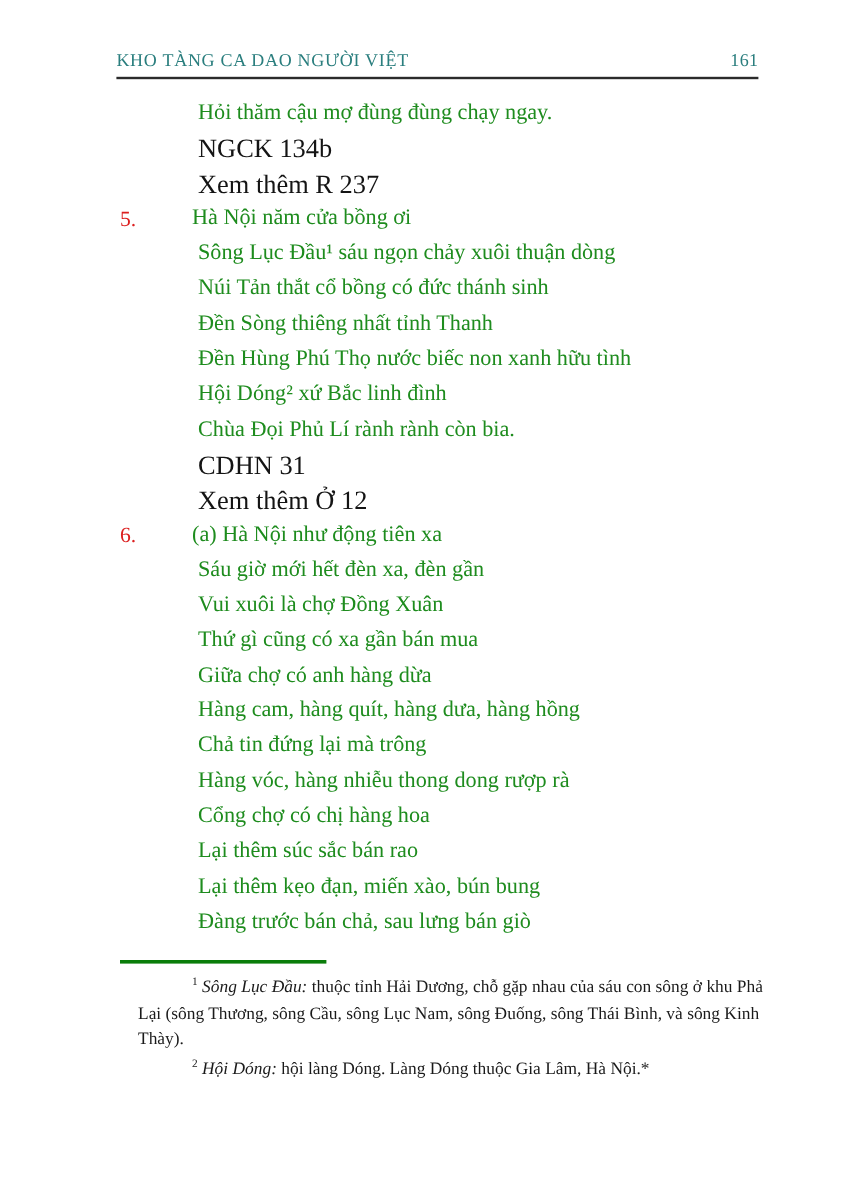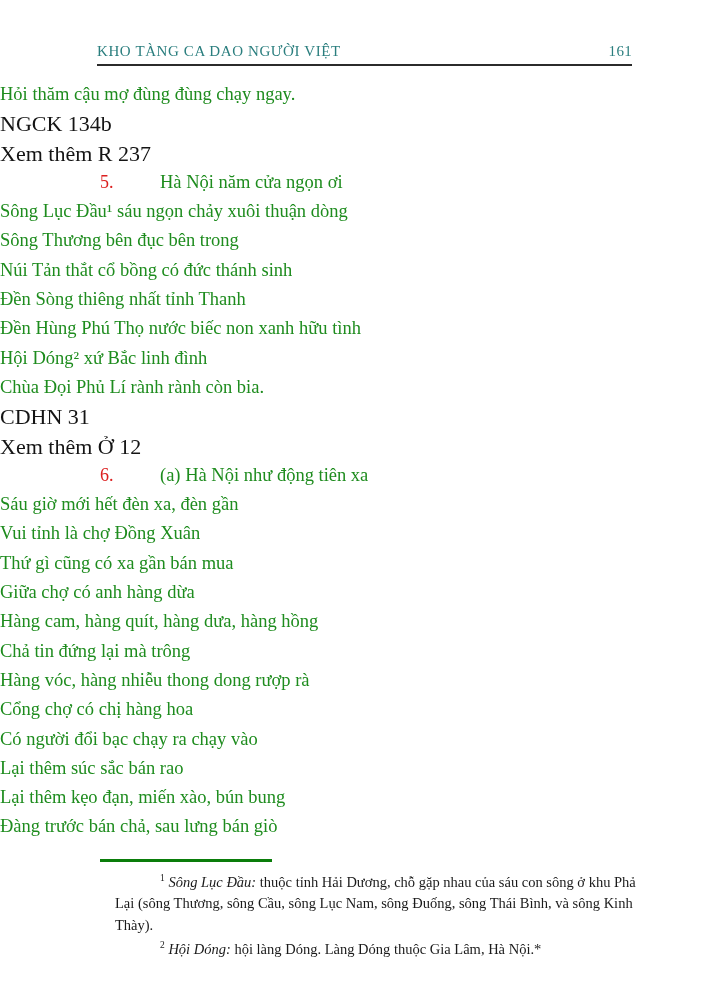--- a/index.html
+++ b/index.html
@@ -26,20 +26,21 @@
     margin: 4px 70px 0 97px;
     border: 0; border-top: 2px solid #2b2b2b;
     height: 0;
   }
 
   
   .main { margin-top: 14px; }
   .line {
     position: relative;
     height: 29.3px; line-height: 29.3px;
+    padding-left: 165px;
     font-size: 18.5px;
     white-space: nowrap;
   }
   .line.first { padding-left: 160px; }
   .green { color: #1e8c1e; }
   .ref { color: #141414; font-size: 22px; }
   .num {
     position: absolute; left: 100px; top: 0;
     color: #dc2020; font-size: 18px;
   }
@@ -71,45 +72,43 @@
   <hr class="header-rule">
 
   <div class="main">
 
     <div class="line green">Hỏi thăm cậu mợ đùng đùng chạy ngay.</div>
     <div class="line ref">NGCK 134b</div>
     <div class="line ref">Xem thêm R 237</div>
 
     <div class="line first">
       <span class="num">5.</span>
-      <span class="green">Hà Nội năm cửa ngọn ơi</span>
+      <span class="green">Hà Nội năm cửa bồng ơi</span>
     </div>
     <div class="line green">Sông Lục Đầu¹ sáu ngọn chảy xuôi thuận dòng</div>
-    <div class="line green">Sông Thương bên đục bên trong</div>
     <div class="line green">Núi Tản thắt cổ bồng có đức thánh sinh</div>
     <div class="line green">Đền Sòng thiêng nhất tỉnh Thanh</div>
     <div class="line green">Đền Hùng Phú Thọ nước biếc non xanh hữu tình</div>
     <div class="line green">Hội Dóng² xứ Bắc linh đình</div>
     <div class="line green">Chùa Đọi Phủ Lí rành rành còn bia.</div>
     <div class="line ref">CDHN 31</div>
     <div class="line ref">Xem thêm Ở 12</div>
 
     <div class="line first">
       <span class="num">6.</span>
       <span class="green">(a) Hà Nội như động tiên xa</span>
     </div>
     <div class="line green">Sáu giờ mới hết đèn xa, đèn gần</div>
-    <div class="line green">Vui tỉnh là chợ Đồng Xuân</div>
+    <div class="line green">Vui xuôi là chợ Đồng Xuân</div>
     <div class="line green">Thứ gì cũng có xa gần bán mua</div>
     <div class="line green">Giữa chợ có anh hàng dừa</div>
     <div class="line green">Hàng cam, hàng quít, hàng dưa, hàng hồng</div>
     <div class="line green">Chả tin đứng lại mà trông</div>
     <div class="line green">Hàng vóc, hàng nhiễu thong dong rượp rà</div>
     <div class="line green">Cổng chợ có chị hàng hoa</div>
-    <div class="line green">Có người đổi bạc chạy ra chạy vào</div>
     <div class="line green">Lại thêm súc sắc bán rao</div>
     <div class="line green">Lại thêm kẹo đạn, miến xào, bún bung</div>
     <div class="line green">Đàng trước bán chả, sau lưng bán giò</div>
 
   </div>
 
   <div class="footer">
     <div class="fn-rule"></div>
     <p class="footnote"><sup>1</sup> <i>Sông Lục Đầu:</i> <span>thuộc tỉnh Hải Dương, chỗ gặp nhau của sáu con sông ở khu Phả Lại (sông Thương, sông Cầu, sông Lục Nam, sông Đuống, sông Thái Bình, và sông Kinh Thày).</span></p>
     <p class="footnote"><sup>2</sup> <i>Hội Dóng:</i> <span>hội làng Dóng. Làng Dóng thuộc Gia Lâm, Hà Nội.*</span></p>

